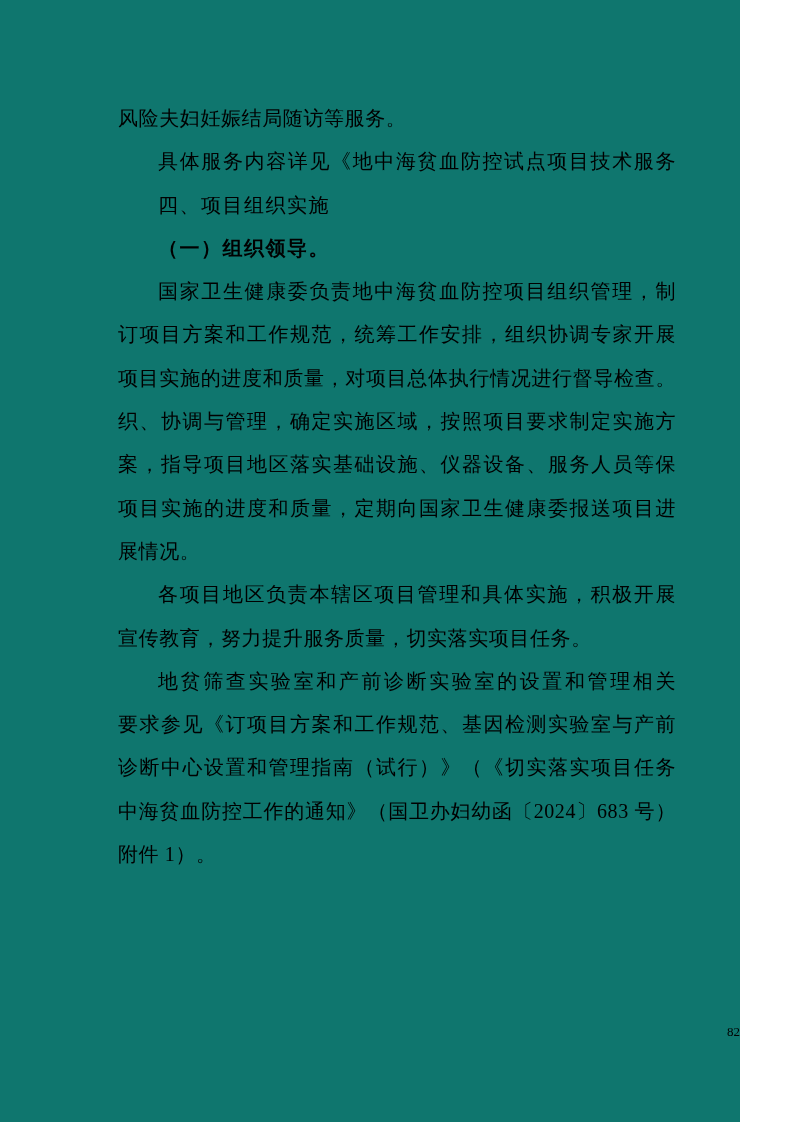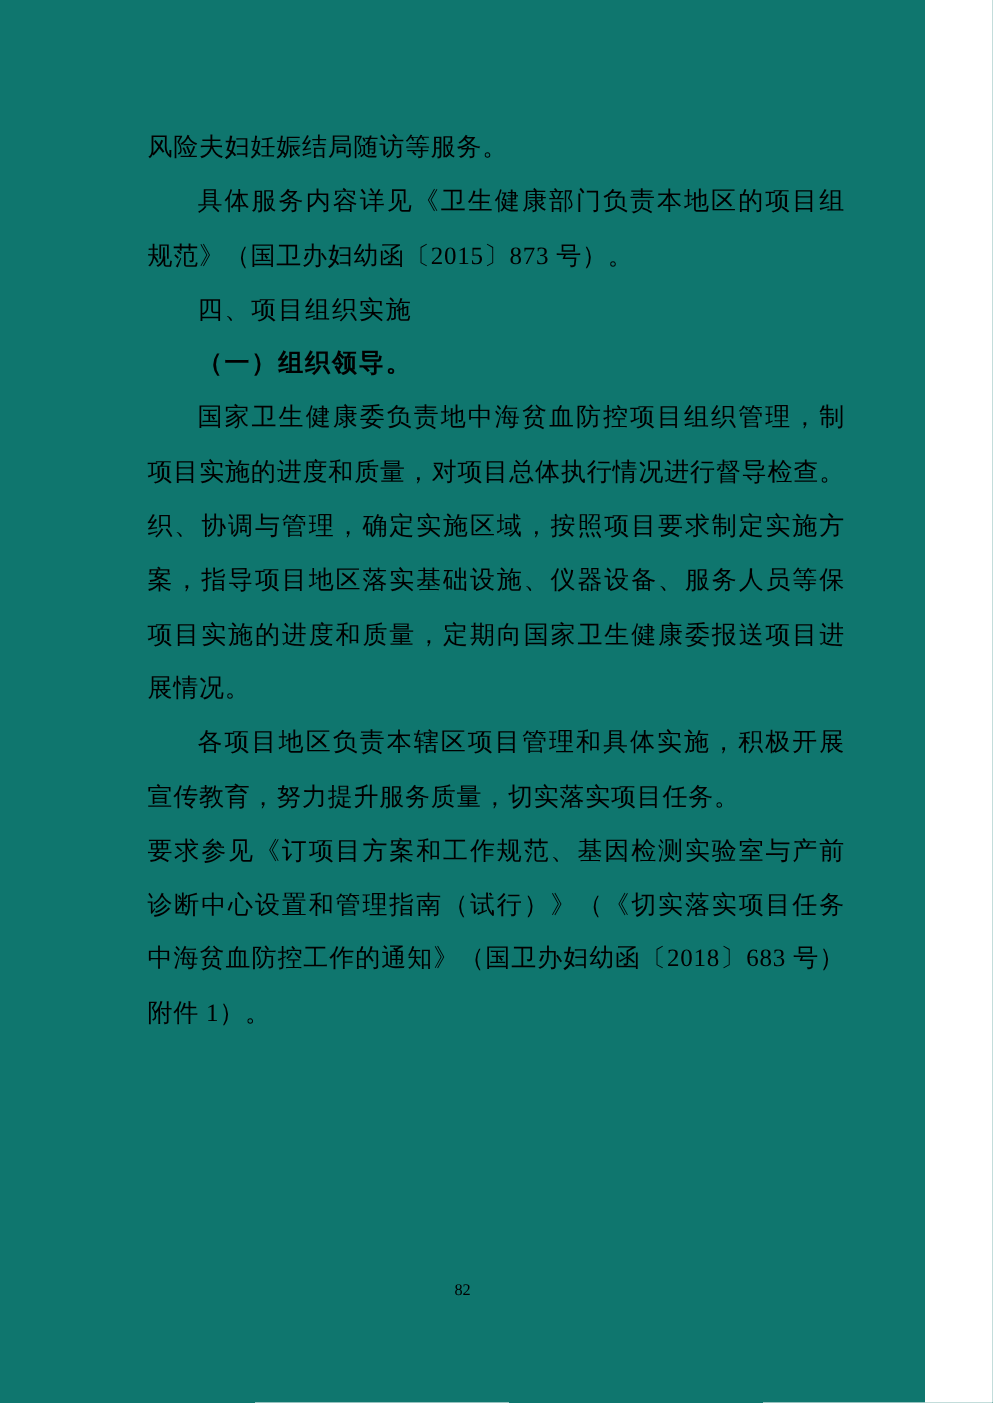--- a/index.html
+++ b/index.html
@@ -45,44 +45,45 @@
   }
   .line.h2 {
     font-weight: 700;
     letter-spacing: 1.5px;
   }
   .page-number {
     position: absolute;
     left: 0;
     right: 0;
     top: 1024px;
-    text-align: center;
+    text-align: right;
     font-size: 13px;
     line-height: 16px;
     font-family: "Liberation Serif", "DejaVu Serif", serif;
     color: #000000;
   }
 </style>
 </head>
 <body>
 
 <div class="page">
   <div class="content">
     <div class="line">风险夫妇妊娠结局随访等服务。</div>
-    <div class="line indent fill">具体服务内容详见《卫生健康部门负责本地区的项目组</div>
-    <div class="line">规范》（国卫办妇幼函〔2015〕873 号）。</div>
+    <div class="line indent fill">具体服务内容详见《地中海贫血防控试点项目技术服务</div>
     <div class="line indent h1">四、项目组织实施</div>
     <div class="line indent h2">（一）组织领导。</div>
     <div class="line indent fill">国家卫生健康委负责地中海贫血防控项目组织管理，制</div>
+    <div class="line fill">订项目方案和工作规范，统筹工作安排，组织协调专家开展</div>
     <div class="line fill">项目实施的进度和质量，对项目总体执行情况进行督导检查。</div>
     <div class="line fill">织、协调与管理，确定实施区域，按照项目要求制定实施方</div>
     <div class="line fill">案，指导项目地区落实基础设施、仪器设备、服务人员等保</div>
     <div class="line fill">项目实施的进度和质量，定期向国家卫生健康委报送项目进</div>
     <div class="line">展情况。</div>
     <div class="line indent fill">各项目地区负责本辖区项目管理和具体实施，积极开展</div>
     <div class="line">宣传教育，努力提升服务质量，切实落实项目任务。</div>
+    <div class="line indent fill">地贫筛查实验室和产前诊断实验室的设置和管理相关</div>
     <div class="line fill">要求参见《订项目方案和工作规范、基因检测实验室与产前</div>
     <div class="line fill">诊断中心设置和管理指南（试行）》（《切实落实项目任务</div>
-    <div class="line fill">中海贫血防控工作的通知》（国卫办妇幼函〔2018〕683 号）</div>
+    <div class="line fill">中海贫血防控工作的通知》（国卫办妇幼函〔2024〕683 号）</div>
     <div class="line">附件 1）。</div>
   </div>
   <div class="page-number">82</div>
 </div>
 
 </body></html>

